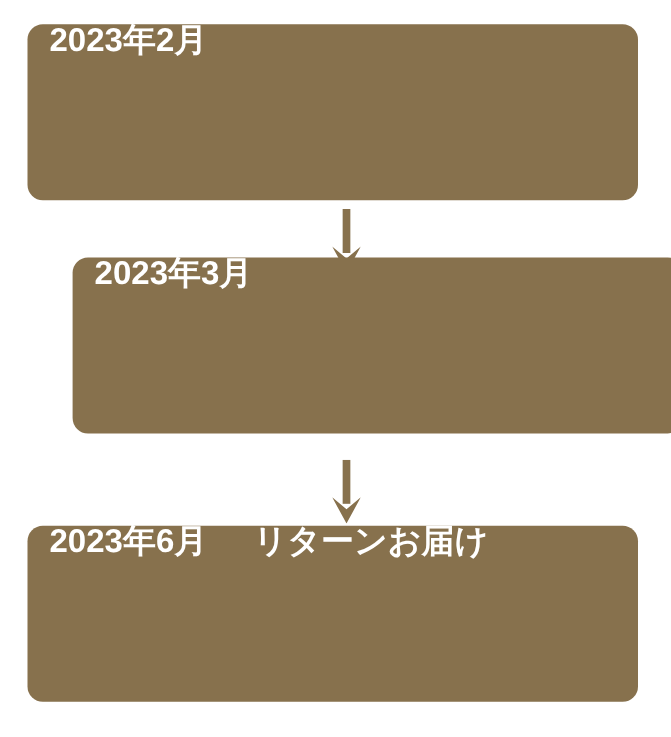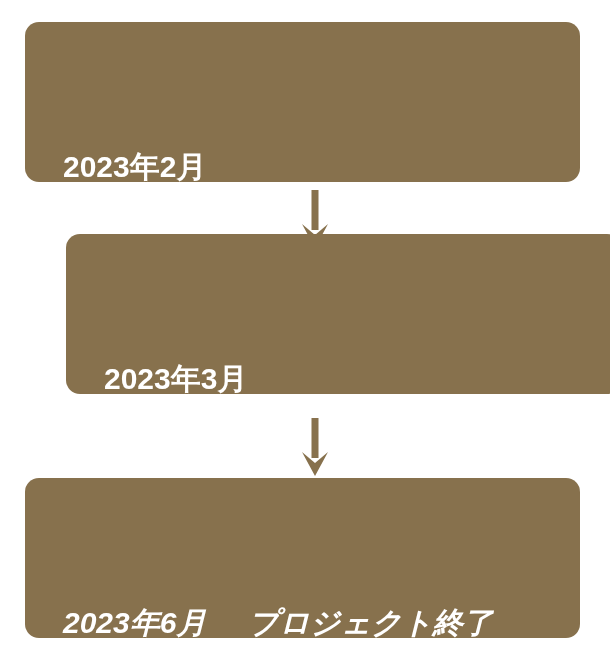--- a/index.html
+++ b/index.html
@@ -16,37 +16,37 @@
     overflow: hidden;
   }
   .step-box {
     position: absolute;
     left: 25px;
     width: 555px;
     height: 160px;
     background: var(--accent, #87714D);
     border-radius: 14px;
     display: flex;
-    align-items: flex-end;
+    align-items: flex-start;
     box-sizing: border-box;
-    padding-left: 38px;
+    padding-left: 20px;
   }
   .step-box .step-text {
     display: flex;
     align-items: baseline;
     gap: 42px;
     color: var(--text, #FFFFFF);
     font-size: 30px;
     font-weight: bold;
     line-height: 1;
     white-space: nowrap;
   }
   .step-1 { top: 22px; }
   .step-2 { top: 234px; margin-left: 41px; }
-  .step-3 { top: 478px; font-style: italic; }
+  .step-3 { top: 478px; }
   .down-arrow {
     position: absolute;
     left: 302px;
     width: 26px;
     height: 58px;
     color: var(--accent, #87714D);
   }
   .arrow-1 { top: 190px; }
   .arrow-2 { top: 418px; }
   .down-arrow svg { display: block; }
@@ -78,17 +78,17 @@
   <div class="down-arrow arrow-2">
     <svg width="26" height="58" viewBox="0 0 26 58" fill="currentColor" aria-hidden="true">
       <rect x="9.5" y="0" width="7" height="40"></rect>
       <polygon points="0,34 13,45 26,34 13,58"></polygon>
     </svg>
   </div>
 
   <div class="step-box step-3">
     <div class="step-text">
       <span>2023年6月</span>
-      <span>プロジェクト終了</span>
+      <span>リターンお届け</span>
     </div>
   </div>
 
 </div>
 
 </body></html>

